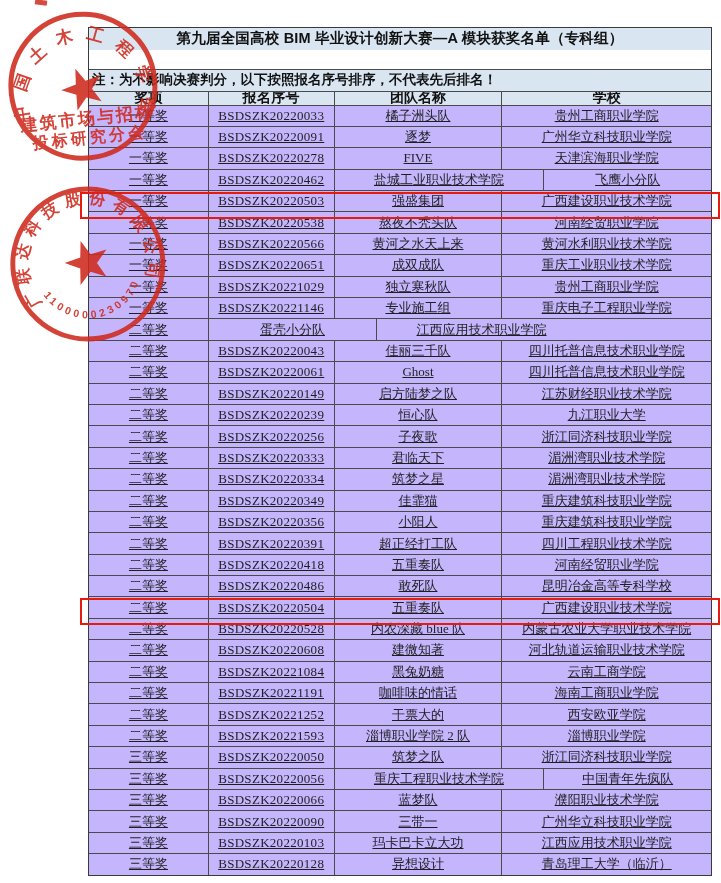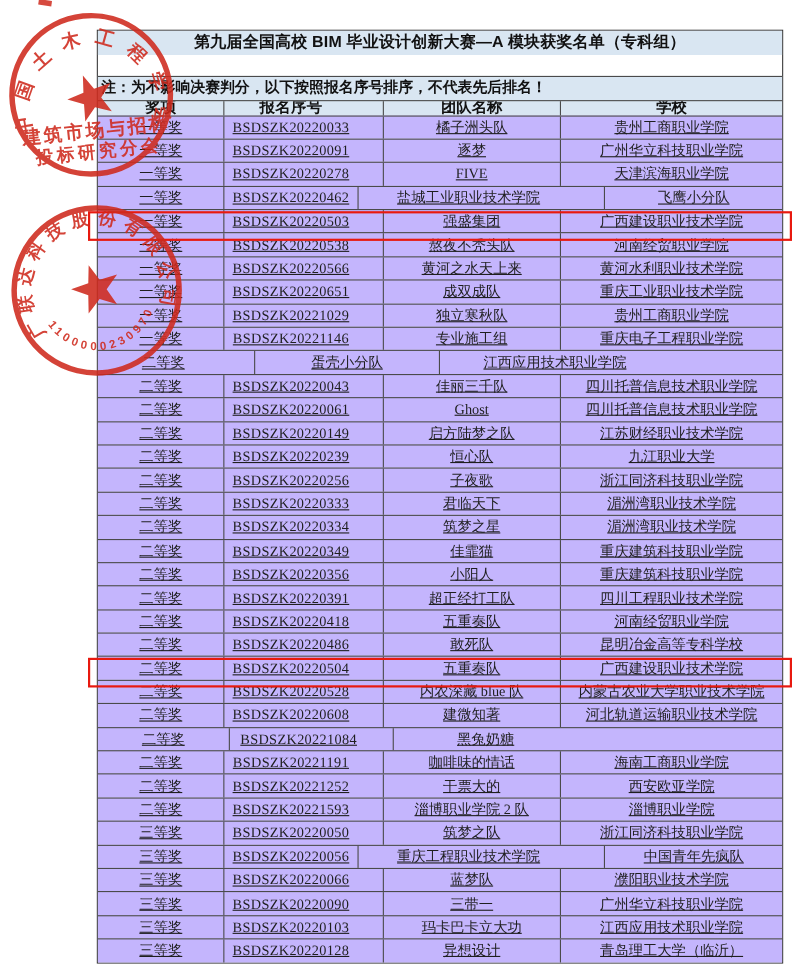--- a/index.html
+++ b/index.html
@@ -41,21 +41,21 @@
     text-decoration:underline;
   }
   .cell{
     box-sizing:border-box;height:100%;
     display:flex;align-items:center;justify-content:center;
     overflow:hidden;white-space:nowrap;
   }
   .cell + .cell{border-left:1px solid #4a4a4a;}
   .c-award{width:119px;}
   .c-id{width:126px;letter-spacing:.3px;}
-  .c-team{width:168px;margin-left:23px;}
+  .c-team{width:168px;}
   .c-school{width:210px;}
   .hl-box{
     position:absolute;left:80px;width:640px;height:27px;
     border:2px solid #e8190f;z-index:5;pointer-events:none;
     box-sizing:border-box;
   }
   .stamp{position:absolute;z-index:6;opacity:.88;pointer-events:none;}
   .stamp1{left:5px;top:7px;transform:rotate(-6deg);}
   .stamp2{left:6px;top:183px;transform:rotate(-8deg);}
   .stamp-frag{
@@ -261,20 +261,21 @@
       <div class="cell c-award">二等奖</div>
       <div class="cell c-id">BSDSZK20220608</div>
       <div class="cell c-team">建微知著</div>
       <div class="cell c-school">河北轨道运输职业技术学院</div>
     </div>
 
     <div class="t-row data-row">
       <div class="cell c-award">二等奖</div>
       <div class="cell c-id">BSDSZK20221084</div>
       <div class="cell c-team">黑兔奶糖</div>
+      <div class="cell c-school">云南工商学院</div>
     </div>
 
     <div class="t-row data-row">
       <div class="cell c-award">二等奖</div>
       <div class="cell c-id">BSDSZK20221191</div>
       <div class="cell c-team">咖啡味的情话</div>
       <div class="cell c-school">海南工商职业学院</div>
     </div>
 
     <div class="t-row data-row">

